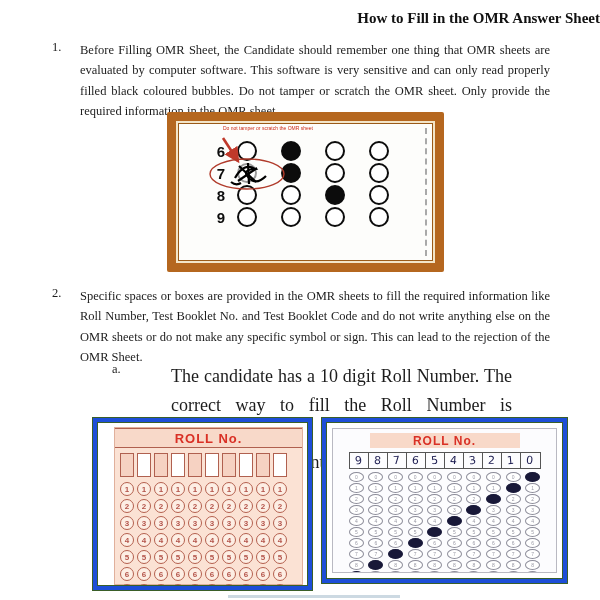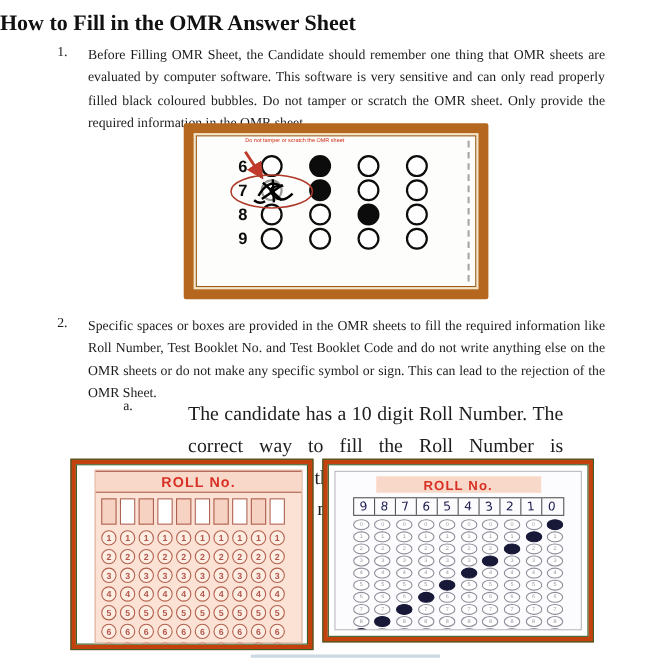--- a/index.html
+++ b/index.html
@@ -1,22 +1,22 @@
 <!DOCTYPE html>
 <html><head>
 <meta charset="utf-8">
 <style>
   * { margin:0; padding:0; box-sizing:border-box; }
   html,body { width:600px; height:600px; background:#ffffff; overflow:hidden;
               font-family:"Liberation Serif", serif; color:#1c1c1c; }
   .abs { position:absolute; }
 
   
-  .doc-title { top:10px; left:0; width:600px; text-align:left;
-               font-size:20px; font-weight:bold; color:#111; }
+  .doc-title { top:10px; left:0; width:600px; text-align:right;
+               font-size:15px; font-weight:bold; color:#111; }
   .list-item { display:flex; }
   .item-1 { top:40px; left:52px; width:498px; }
   .item-2 { top:286px; left:52px; width:498px; }
   .item-num { width:28px; flex:0 0 28px; font-size:12.5px; }
   .item-text { flex:1; font-size:12.5px; line-height:1.63; text-align:justify; }
   .sub-item { top:362px; left:112px; width:400px; display:flex; }
   .sub-letter { width:20px; flex:0 0 20px; font-size:12.5px; }
   .sub-text { flex:1; font-size:18px; line-height:1.6; text-align:justify;margin-left:39px; }
 
   
@@ -35,21 +35,21 @@
   .omr-row-label { width:30px; text-align:right; margin-right:12px;
                    font-family:"Liberation Sans", sans-serif;
                    font-size:15px; font-weight:bold; color:#0c0c0c; }
   .bubble { width:20px; height:20px; border-radius:50%;
             border:2.5px solid #0c0c0c; margin-right:24px; background:#fff; }
   .bubble.filled { background:#0c0c0c; }
   .bubble.scratched { border-color:#9a9a9a; }
   .omr-overlay { position:absolute; left:0; top:0; pointer-events:none; }
 
   
-  .green-frame { border:1px solid #3a5f28; background:#c2410c; padding:4px; }
+  .green-frame { border:1px solid #3a5f28; background:#1d4ed8; padding:4px;margin-left:28px; }
   .green-frame-inner { border:1px solid #3a5f28; background:#ffffff;
                        width:100%; height:100%; overflow:hidden; position:relative; }
   .fig-blank { top:417px; left:64px; width:221px; height:174px; }
   .fig-filled { top:417px; left:293px; width:247px; height:167px; }
 
   
   .blank-pad { width:100%; height:100%; padding:4px 4px 0 16px; }
   .roll-sheet { background:#fbe2d4; border:1px solid #e0b09c; width:100%; height:100%; }
   .roll-header { height:20px; border-top:1px solid #b0604f; border-bottom:1px solid #b0604f;
                  background:#f8d9c9; display:flex; align-items:center; justify-content:center;

